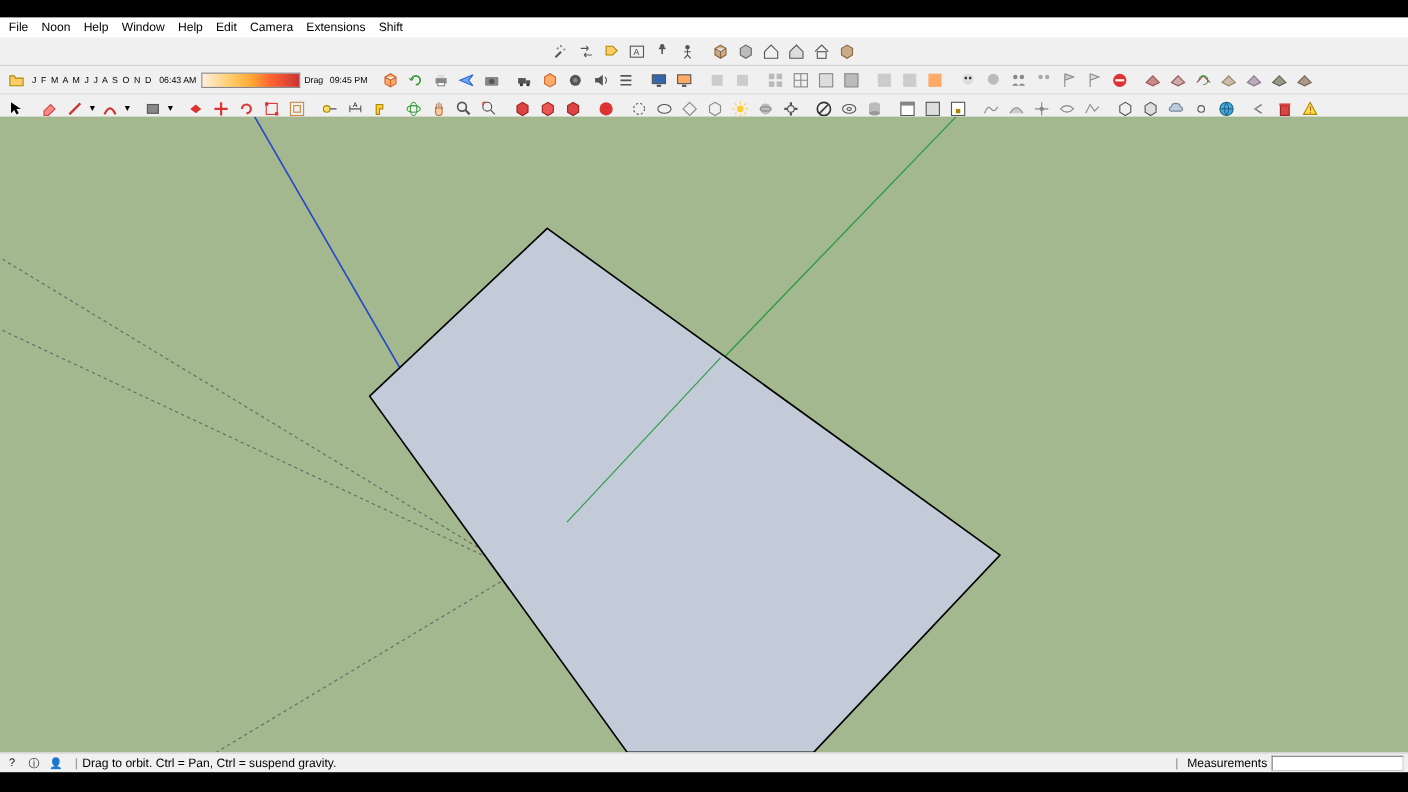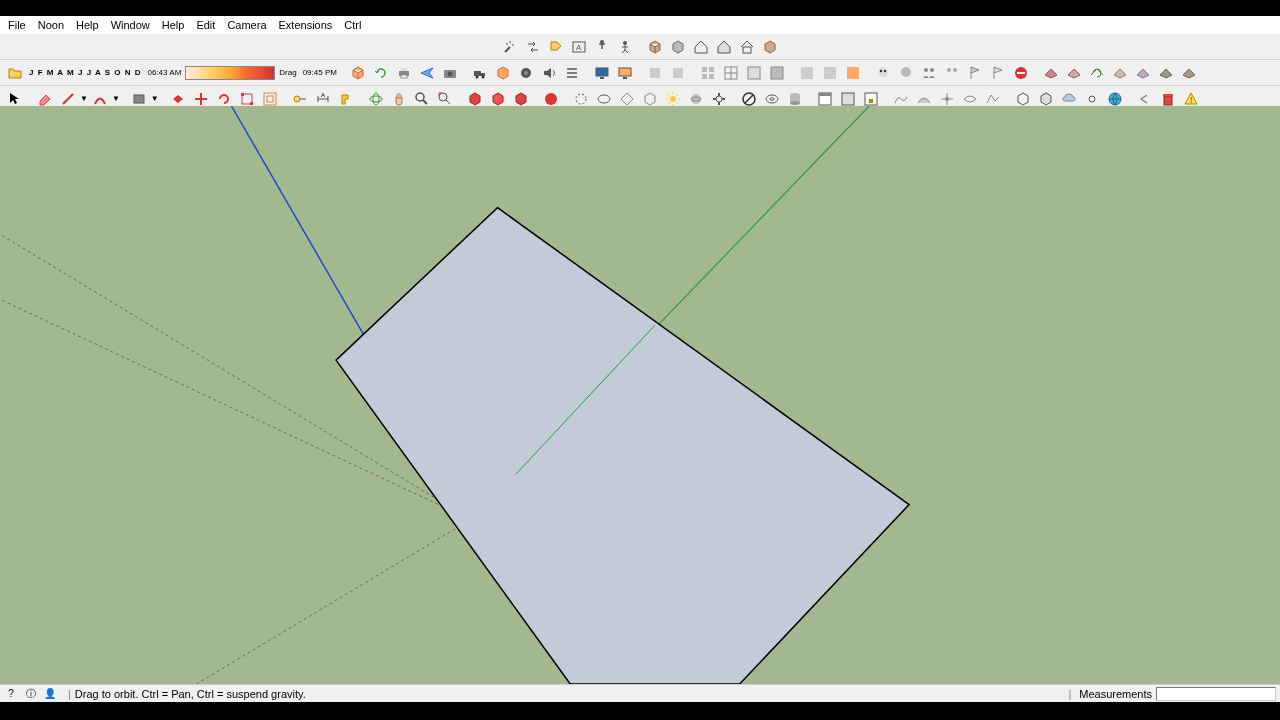--- a/index.html
+++ b/index.html
@@ -13,21 +13,21 @@
 .menubar span { padding: 2px 6px; cursor: default; }
 
 .toolbar-row { background: #f0f0f0; height: 26px; display: flex; align-items: center; border-bottom: 1px solid #d0d0d0; padding: 0 4px; gap: 1px; }
 .toolbar-row.row1 { justify-content: center; }
 .tb { width: 22px; height: 22px; display: inline-flex; align-items: center; justify-content: center; cursor: pointer; font-size: 13px; border: 1px solid transparent; }
 .sep { width: 6px; }
 
 .time-widget { display: flex; align-items: center; gap: 2px; font-size: 8px; }
 .time-bar { width: 90px; height: 14px; background: linear-gradient(90deg, #fed 0%, #fc6 30%, #fa3 50%, #f63 70%, #c33 100%); border: 1px solid #888; }
 .time-label { font-size: 8px; padding: 0 2px; }
-.months { font-size: 8px; letter-spacing: 1px; padding: 0 2px; font-weight: bold; }
+.months { font-size: 8px; letter-spacing: 1px; padding: 0 2px; }
 
 .canvas { position: absolute; top: 106px; left: 0; right: 0; bottom: 36px; background: #a3b88f; overflow: hidden; }
 .canvas svg { width: 100%; height: 100%; }
 
 .statusbar { position: absolute; bottom: 18px; left: 0; right: 0; height: 18px; background: #f0f0f0; border-top: 1px solid #ccc; display: flex; align-items: center; font-size: 11px; padding: 0 4px; }
 .status-icon { width: 14px; height: 14px; margin-right: 6px; display: inline-flex; align-items: center; justify-content: center; font-size: 10px; }
 .status-sep { color: #888; margin: 0 4px; }
 .measurements { margin-left: auto; display: flex; align-items: center; gap: 4px; }
 .meas-box { width: 120px; height: 14px; border: 1px inset #ccc; background: #fff; }
 
@@ -40,21 +40,21 @@
 
 <div class="menubar">
   <span>File</span>
   <span>Noon</span>
   <span>Help</span>
   <span>Window</span>
   <span>Help</span>
   <span>Edit</span>
   <span>Camera</span>
   <span>Extensions</span>
-  <span>Ctrl</span>
+  <span>Shift</span>
 </div>
 
 <div class="toolbar-row row1">
   <div class="tb">
       <svg class="ico" viewBox="0 0 16 16">
         <circle cx="5" cy="5" r="1" fill="#888"></circle>
         <circle cx="8" cy="3" r="1" fill="#888"></circle>
         <circle cx="11" cy="6" r="1" fill="#888"></circle>
         <path d="M3 13 L8 8" stroke="#555" stroke-width="2"></path>
       </svg>

